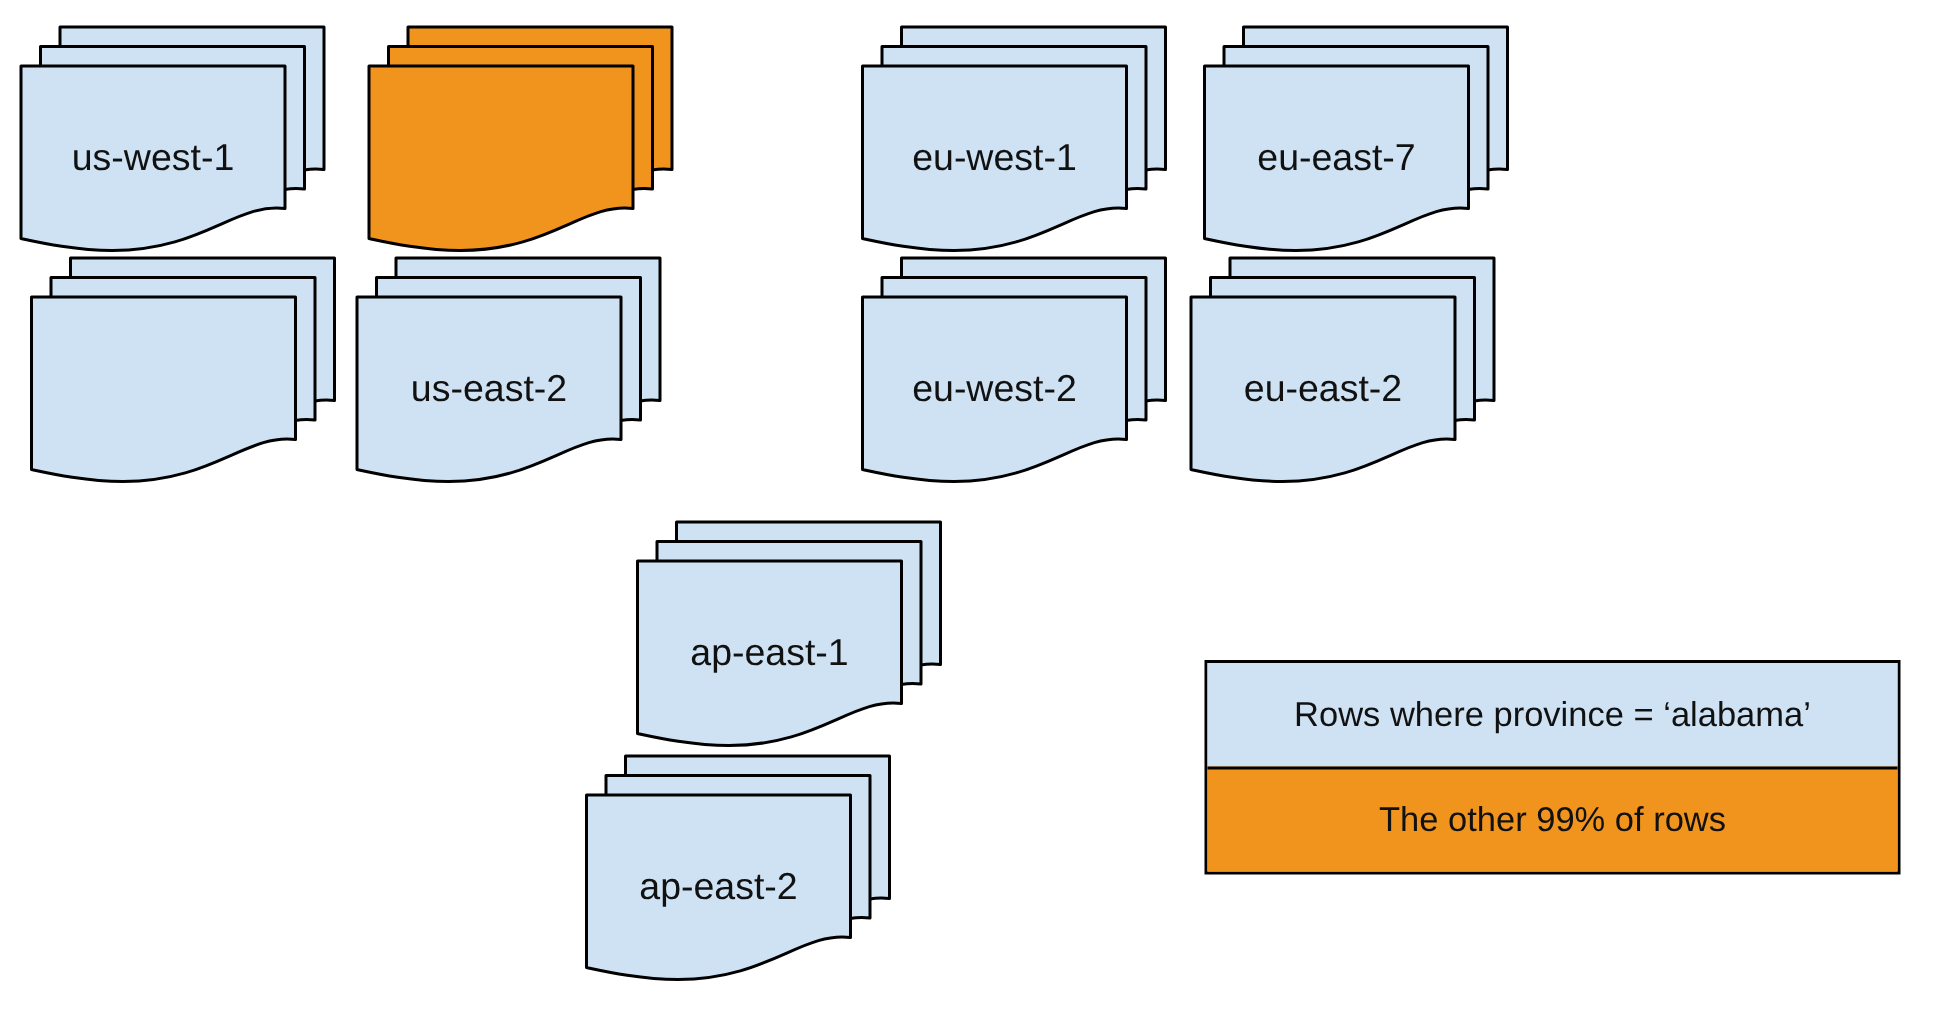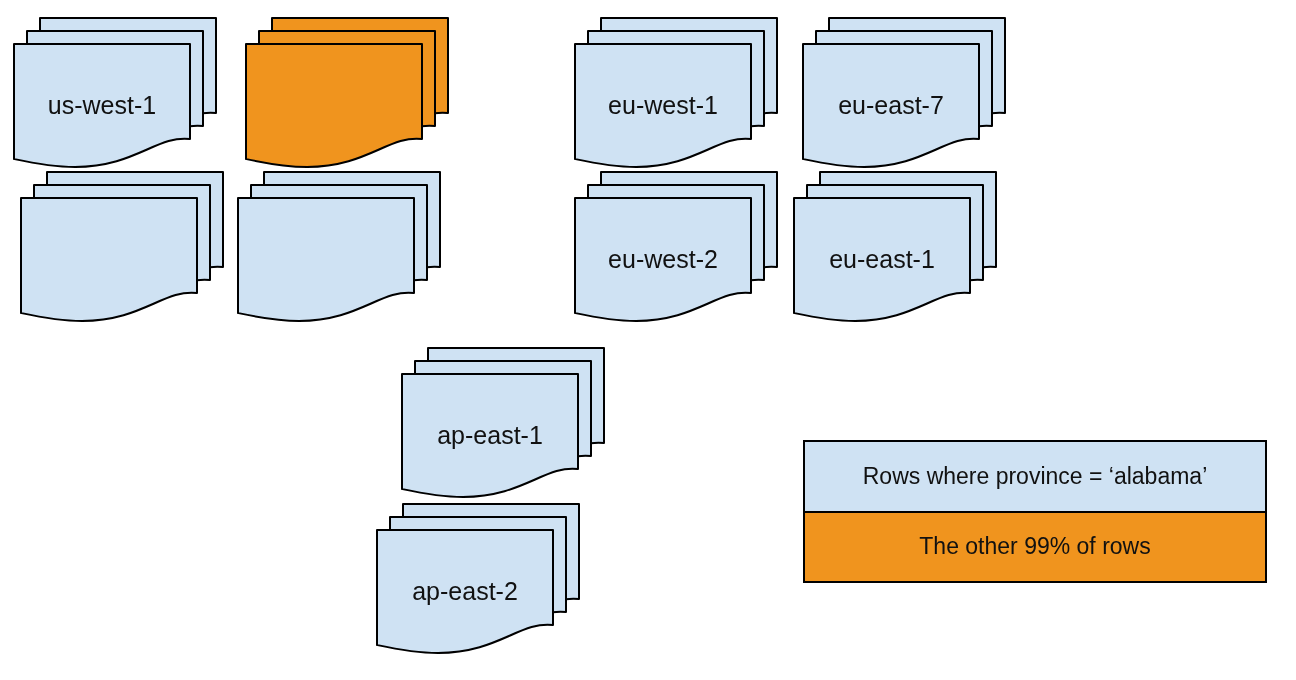--- a/index.html
+++ b/index.html
@@ -118,46 +118,47 @@
       <path class="sheet" transform="translate(13,13)" d="M1,1 H177 V96 C144,92 122,124 62,124 C38,124 15,119 1,116 Z"></path>
       <path class="sheet" transform="translate(0,26)" d="M1,1 H177 V96 C144,92 122,124 62,124 C38,124 15,119 1,116 Z"></path>
     </svg>
   </div>
       <div class="stack blue" style="left: 237px; top: 171px;">
     <svg viewBox="0 0 206 153" width="206" height="153">
       <path class="sheet" transform="translate(26,0)" d="M1,1 H177 V96 C144,92 122,124 62,124 C38,124 15,119 1,116 Z"></path>
       <path class="sheet" transform="translate(13,13)" d="M1,1 H177 V96 C144,92 122,124 62,124 C38,124 15,119 1,116 Z"></path>
       <path class="sheet" transform="translate(0,26)" d="M1,1 H177 V96 C144,92 122,124 62,124 C38,124 15,119 1,116 Z"></path>
     </svg>
+    <div class="stack-label">us-east-2</div>
   </div>
       <div class="stack blue" style="left: 574px; top: 171px;">
     <svg viewBox="0 0 206 153" width="206" height="153">
       <path class="sheet" transform="translate(26,0)" d="M1,1 H177 V96 C144,92 122,124 62,124 C38,124 15,119 1,116 Z"></path>
       <path class="sheet" transform="translate(13,13)" d="M1,1 H177 V96 C144,92 122,124 62,124 C38,124 15,119 1,116 Z"></path>
       <path class="sheet" transform="translate(0,26)" d="M1,1 H177 V96 C144,92 122,124 62,124 C38,124 15,119 1,116 Z"></path>
     </svg>
     <div class="stack-label">eu-west-2</div>
   </div>
       <div class="stack blue" style="left: 793px; top: 171px;">
     <svg viewBox="0 0 206 153" width="206" height="153">
       <path class="sheet" transform="translate(26,0)" d="M1,1 H177 V96 C144,92 122,124 62,124 C38,124 15,119 1,116 Z"></path>
       <path class="sheet" transform="translate(13,13)" d="M1,1 H177 V96 C144,92 122,124 62,124 C38,124 15,119 1,116 Z"></path>
       <path class="sheet" transform="translate(0,26)" d="M1,1 H177 V96 C144,92 122,124 62,124 C38,124 15,119 1,116 Z"></path>
     </svg>
-    <div class="stack-label">eu-east-1</div>
+    <div class="stack-label">eu-east-2</div>
   </div>
-      <div class="stack blue" style="left: 401px; top: 347px;">
+      <div class="stack blue" style="left: 424px; top: 347px;">
     <svg viewBox="0 0 206 153" width="206" height="153">
       <path class="sheet" transform="translate(26,0)" d="M1,1 H177 V96 C144,92 122,124 62,124 C38,124 15,119 1,116 Z"></path>
       <path class="sheet" transform="translate(13,13)" d="M1,1 H177 V96 C144,92 122,124 62,124 C38,124 15,119 1,116 Z"></path>
       <path class="sheet" transform="translate(0,26)" d="M1,1 H177 V96 C144,92 122,124 62,124 C38,124 15,119 1,116 Z"></path>
     </svg>
     <div class="stack-label">ap-east-1</div>
   </div>
-      <div class="stack blue" style="left: 376px; top: 503px;">
+      <div class="stack blue" style="left: 390px; top: 503px;">
     <svg viewBox="0 0 206 153" width="206" height="153">
       <path class="sheet" transform="translate(26,0)" d="M1,1 H177 V96 C144,92 122,124 62,124 C38,124 15,119 1,116 Z"></path>
       <path class="sheet" transform="translate(13,13)" d="M1,1 H177 V96 C144,92 122,124 62,124 C38,124 15,119 1,116 Z"></path>
       <path class="sheet" transform="translate(0,26)" d="M1,1 H177 V96 C144,92 122,124 62,124 C38,124 15,119 1,116 Z"></path>
     </svg>
     <div class="stack-label">ap-east-2</div>
   </div>
     </div>
 
   <div class="legend">

